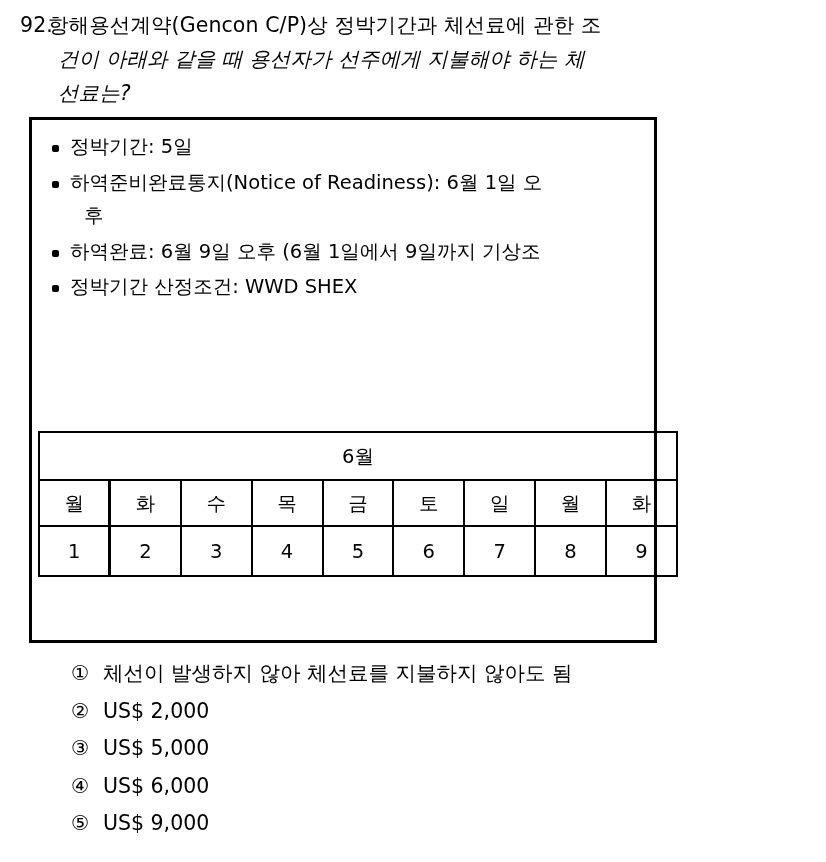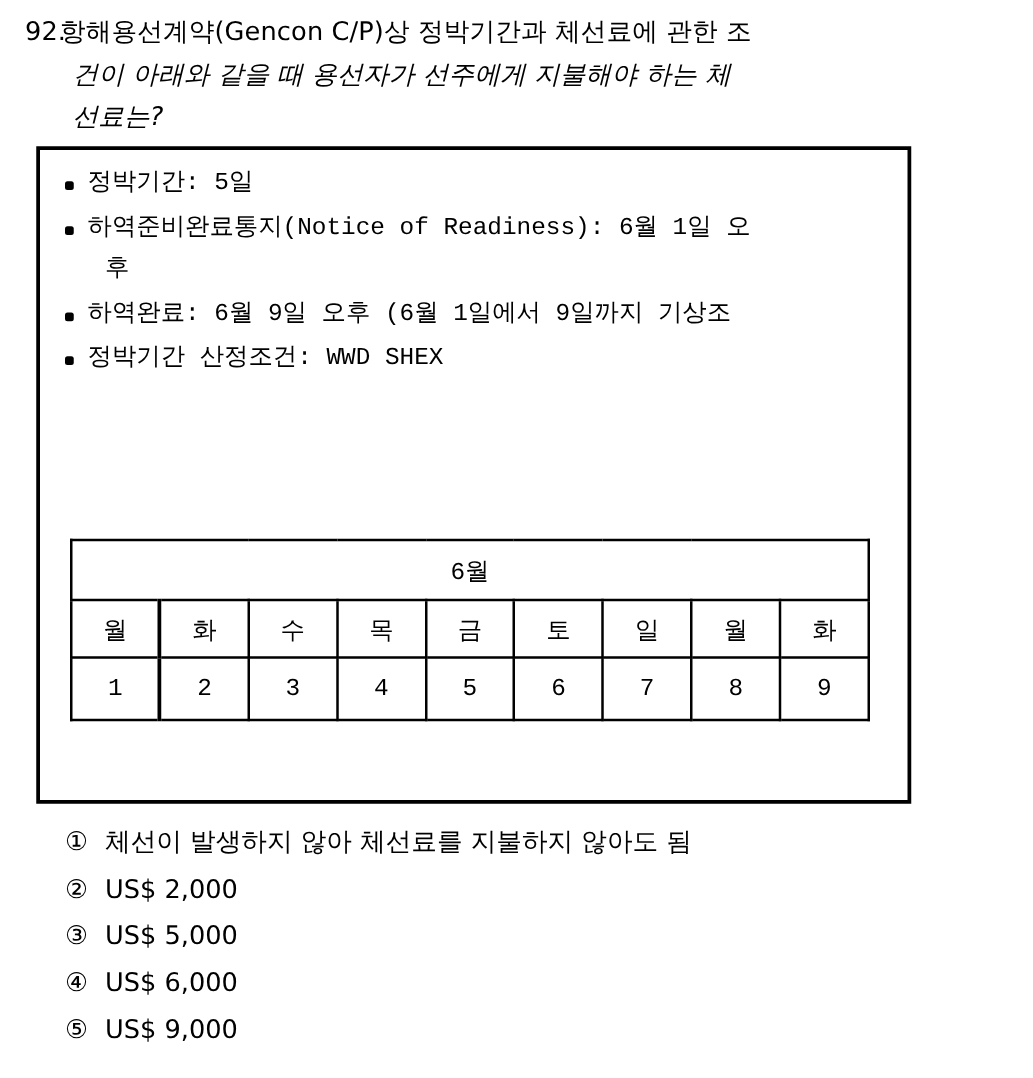--- a/index.html
+++ b/index.html
@@ -38,25 +38,24 @@
   .q-indent {
     padding-left: 38px;
     font-style: italic;
   }
 
   
   .cond-box {
     position: absolute;
     left: 29px;
     top: 117px;
-    width: 700px;
+    width: 628px;
     height: 526px;
     border: 3px solid #000000;
     box-sizing: border-box;
-    font-family: Liberation Mono, monospace;
   }
 
   .bullets {
     position: absolute;
     left: 16px;
     top: 10px;
     width: 660px;
   }
   .bullet {
     position: relative;
@@ -78,21 +77,21 @@
     line-height: 33.5px;
     white-space: pre;
   }
   .b-cont {
     padding-left: 14px;
   }
 
   
   .calendar {
     position: absolute;
-    left: 24px;
+    left: 6px;
     top: 311px;
     width: 640px;
     border-collapse: collapse;
     table-layout: fixed;
   }
   .calendar td {
     border: 2px solid #000000;
     text-align: center;
     font-size: 19.5px;
     padding: 0;
@@ -107,21 +106,21 @@
   .cal-days td {
     height: 48px;
   }
   .thick-right {
     border-right-width: 3px !important;
   }
 
   
   .choices {
     position: absolute;
-    left: 52px;
+    left: 71px;
     top: 655px;
     width: 720px;
   }
   .choice {
     display: block;
     font-size: 20.5px;
     line-height: 37.5px;
     white-space: pre;
   }
   .choice-mark {

